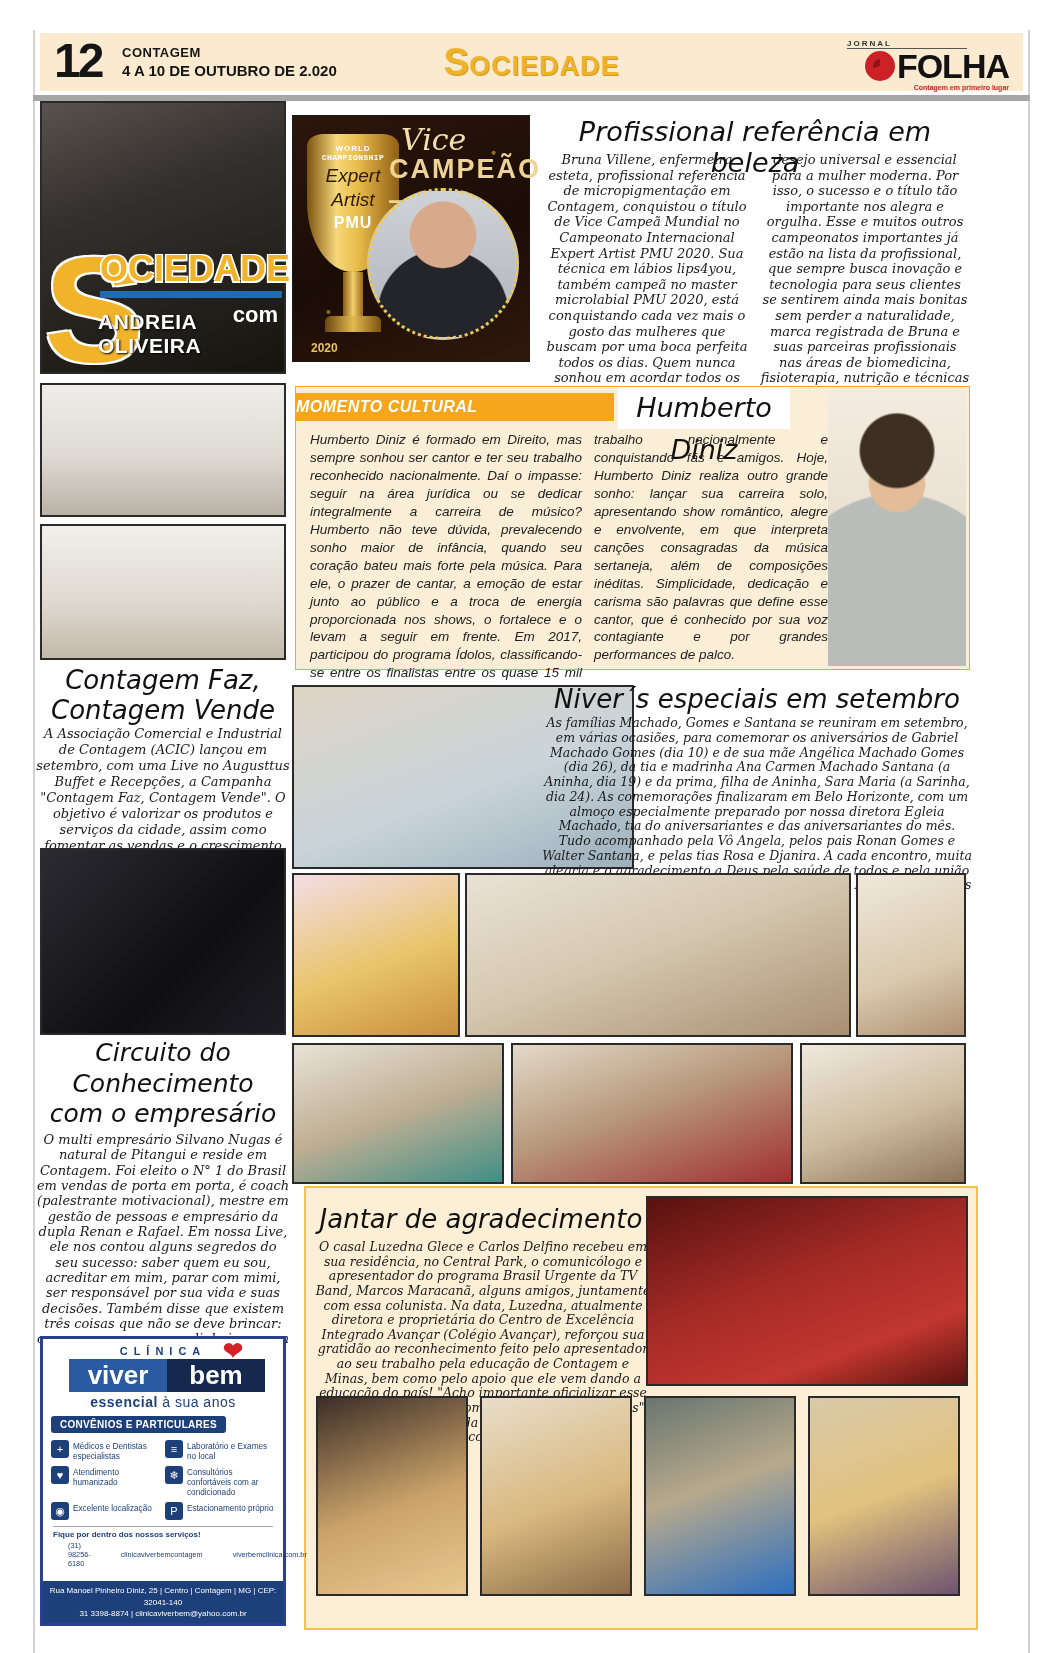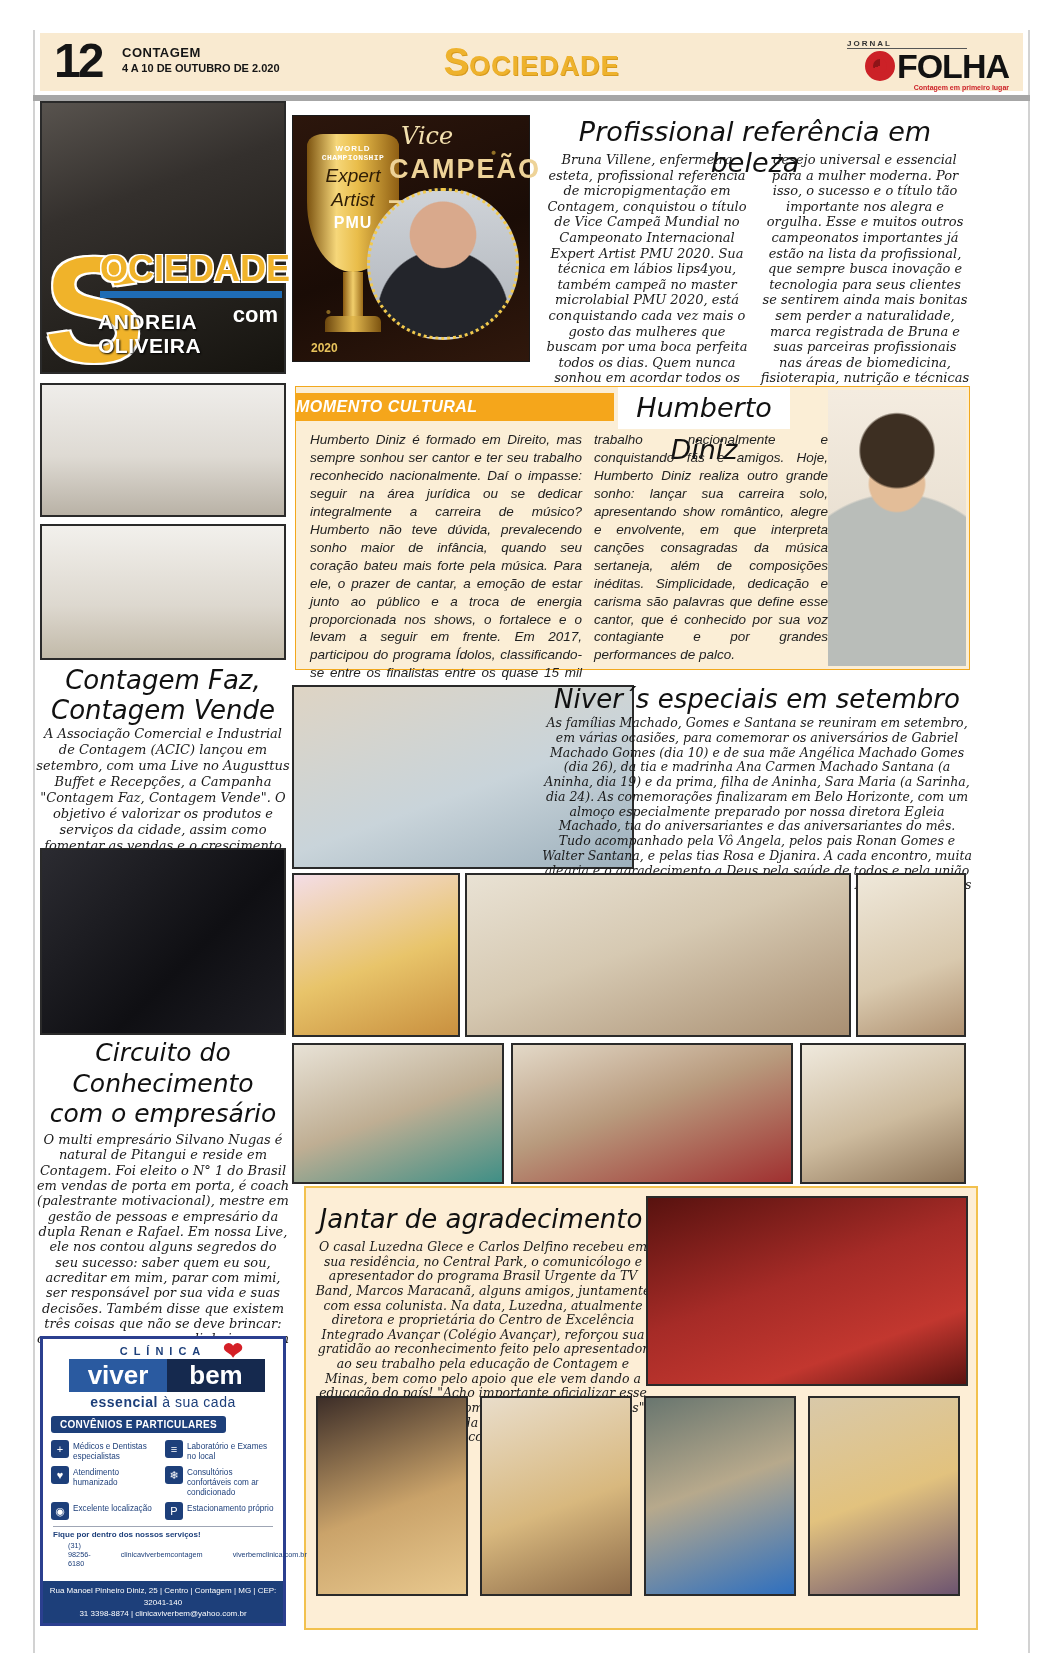--- a/index.html
+++ b/index.html
@@ -3,21 +3,21 @@
 <meta charset="utf-8">
 <style>
   html,body{margin:0;padding:0;background:#ffffff;}
   #page{position:relative;width:1063px;height:1653px;background:#ffffff;overflow:hidden;
         font-family:"Liberation Sans",sans-serif;}
   .edge{position:absolute;top:30px;bottom:0;width:2px;background:#d2d2d2;}
   
   .hdr{position:absolute;left:40px;top:33px;width:983px;height:58px;background:#f9ead0;}
   .hdr-num{position:absolute;left:14px;top:0px;font-size:48px;font-weight:bold;color:#151515;letter-spacing:-3px;line-height:56px;}
   .hdr-city{position:absolute;left:82px;top:12px;font-size:13px;font-weight:bold;color:#151515;letter-spacing:.5px;}
-  .hdr-date{position:absolute;left:82px;top:29px;font-size:11px;font-weight:bold;color:#151515;}
+  .hdr-date{position:absolute;left:82px;top:29px;font-size:15px;font-weight:bold;color:#151515;}
   .hdr-sec{position:absolute;left:0;right:0;top:8px;text-align:center;color:#eeb22d;font-weight:bold;
            text-shadow:1px 1px 0 #d79a1c;}
   .hdr-sec .big{font-size:38px;}
   .hdr-sec .rest{font-size:27px;letter-spacing:1px;}
   .logo{position:absolute;right:14px;top:6px;width:200px;text-align:right;}
   .logo-top{font-size:8px;font-weight:bold;color:#333;letter-spacing:2px;text-align:left;margin-left:38px;border-bottom:1px solid #555;width:120px;}
   .logo-row{display:flex;align-items:center;justify-content:flex-end;}
   .logo-o{width:30px;height:30px;border-radius:50%;border:8px solid #cc2127;box-sizing:border-box;margin-right:2px;
           background:conic-gradient(#cc2127 0 70%, #8e1418 70% 100%);}
   .logo-name{font-size:34px;font-weight:900;color:#121212;letter-spacing:-1px;line-height:34px;}
@@ -59,21 +59,21 @@
           radial-gradient(circle at 60% 90%, rgba(240,190,60,.4) 1px, transparent 2px),
           linear-gradient(160deg,#2c160c 0%,#1a0c06 55%,#30180c 100%);}
   .vice-cup{position:absolute;left:14px;top:18px;width:92px;height:138px;border-radius:16px 16px 46px 46px/12px 12px 70px 70px;
         background:linear-gradient(90deg,#7c5310 0%,#f6d77a 32%,#e9bd4a 55%,#8f5f14 100%);text-align:center;}
   .vice-cup-l1{font-size:8px;font-weight:bold;color:#fff;margin-top:10px;letter-spacing:1px;}
   .vice-cup-l2{font-size:8px;font-weight:bold;color:#fff;letter-spacing:.4px;font-family:Liberation Mono, monospace;}
   .vice-cup-exp{font-family:Liberation Sans, sans-serif;font-style:italic;font-size:19px;color:#2e1d06;margin-top:4px;line-height:20px;}
   .vice-cup-pmu{font-size:16px;font-weight:bold;color:#fff;margin-top:4px;letter-spacing:1px;}
   .vice-stem{position:absolute;left:50px;top:156px;width:20px;height:44px;background:linear-gradient(90deg,#8a5a12,#f2cf6c,#9a6a18);}
   .vice-base{position:absolute;left:32px;top:200px;width:56px;height:16px;border-radius:6px 6px 0 0;background:linear-gradient(90deg,#6b460e,#e3b94f,#7c5310);}
-  .vice-script{position:absolute;left:108px;top:6px;font-family:"DejaVu Serif",serif;font-style:italic;font-size:24px;color:#f3e0ae;}
+  .vice-script{position:absolute;left:108px;top:6px;font-family:"DejaVu Serif",serif;font-style:italic;font-size:30px;color:#f3e0ae;}
   .vice-camp{position:absolute;left:96px;top:38px;font-size:27px;font-weight:bold;color:#eed398;letter-spacing:2px;}
   .vice-circle{position:absolute;right:10px;top:72px;width:152px;height:152px;border-radius:50%;border:3px dotted #f2c94c;
         box-sizing:border-box;background:
           radial-gradient(circle at 50% 30%, #d9a98c 0 26%, transparent 27%),
           radial-gradient(circle at 50% 85%, #23252b 0 45%, transparent 46%),
           linear-gradient(#cfd3d8,#aeb3ba);}
   .vice-year{position:absolute;left:18px;bottom:6px;font-size:12px;font-weight:bold;color:#e8c35c;}
   
   .title-it{font-family:"DejaVu Sans",sans-serif;font-style:italic;font-weight:400;color:#111;text-align:center;}
   .serif-it{font-family:"DejaVu Serif",serif;font-style:italic;color:#1a1a1a;}
@@ -237,21 +237,21 @@
   <div class="clinic">
     <div class="cl-top">
       <span>CLÍNICA</span>
       <span class="cl-heart">❤</span>
     </div>
     <div class="cl-namebox">
       <span class="cl-name1">viver</span>
       <span class="cl-name2">bem</span>
     </div>
     <div class="cl-slogan">
-      <b>essencial</b><span> à sua cada</span>
+      <b>essencial</b><span> à sua anos</span>
     </div>
     <div class="cl-badge">CONVÊNIOS E PARTICULARES</div>
     <div class="cl-grid">
       <div class="cl-item">
         <span class="cl-ic">+</span>
         <span class="cl-lbl">Médicos e Dentistas especialistas</span>
       </div>
       <div class="cl-item">
         <span class="cl-ic">≡</span>
         <span class="cl-lbl">Laboratório e Exames no local</span>

